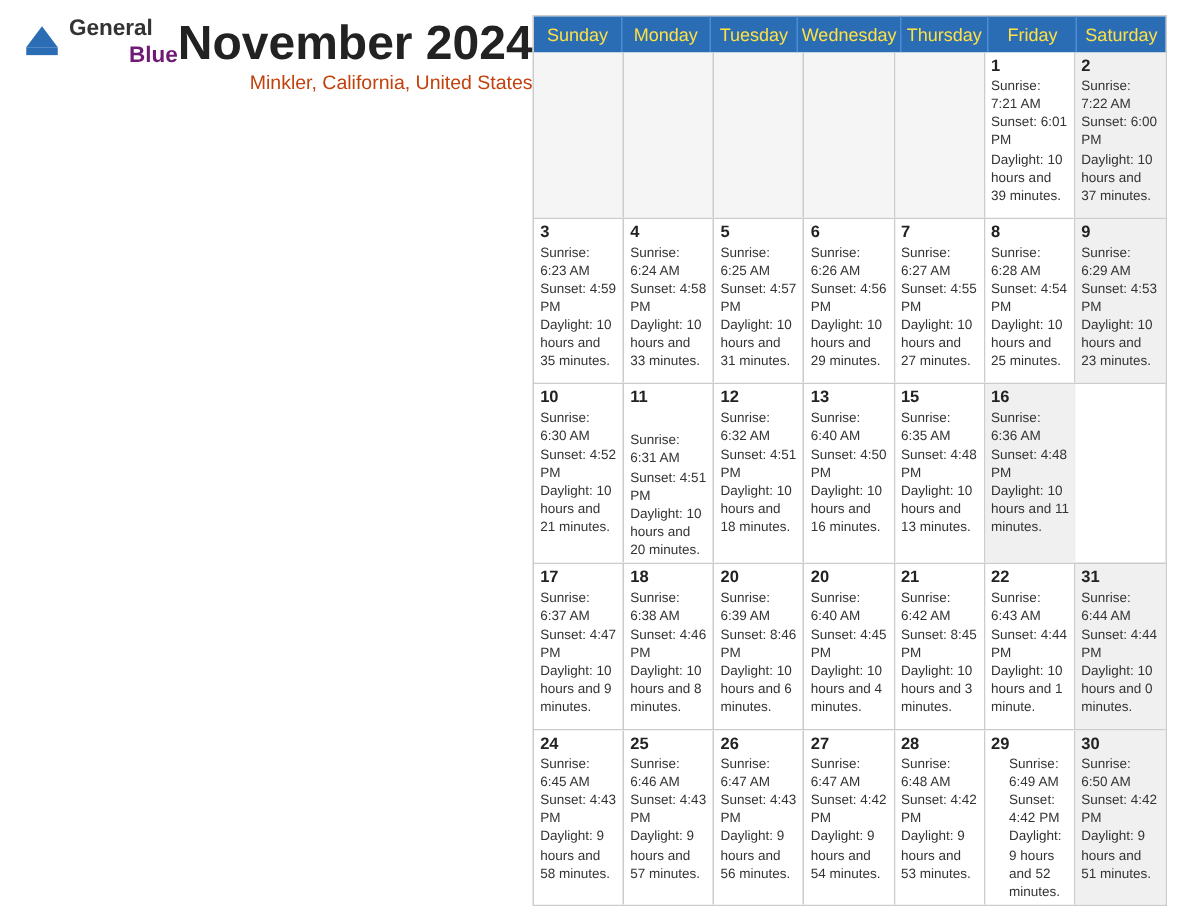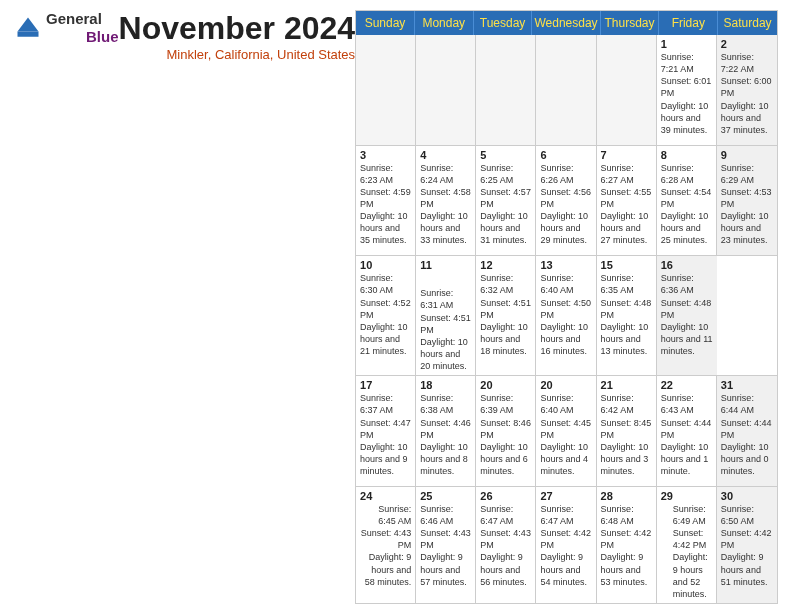--- a/index.html
+++ b/index.html
@@ -280,21 +280,21 @@
           <div class="cal-cell shaded">
             <div class="day-num">31</div>
             <div class="cell-text" style="white-space: pre-line;">Sunrise: 6:44 AM
 Sunset: 4:44 PM
 Daylight: 10 hours and 0 minutes.</div>
           </div>
         </div>
         <div class="cal-row">
           <div class="cal-cell">
             <div class="day-num">24</div>
-            <div class="cell-text" style="white-space: pre-line; text-align: right;">Sunrise: 6:45 AM
+            <div class="cell-text" style="white-space: pre-line;">Sunrise: 6:45 AM
 Sunset: 4:43 PM
 Daylight: 9 hours and 58 minutes.</div>
           </div>
           <div class="cal-cell">
             <div class="day-num">25</div>
             <div class="cell-text" style="white-space: pre-line;">Sunrise: 6:46 AM
 Sunset: 4:43 PM
 Daylight: 9 hours and 57 minutes.</div>
           </div>
           <div class="cal-cell">

